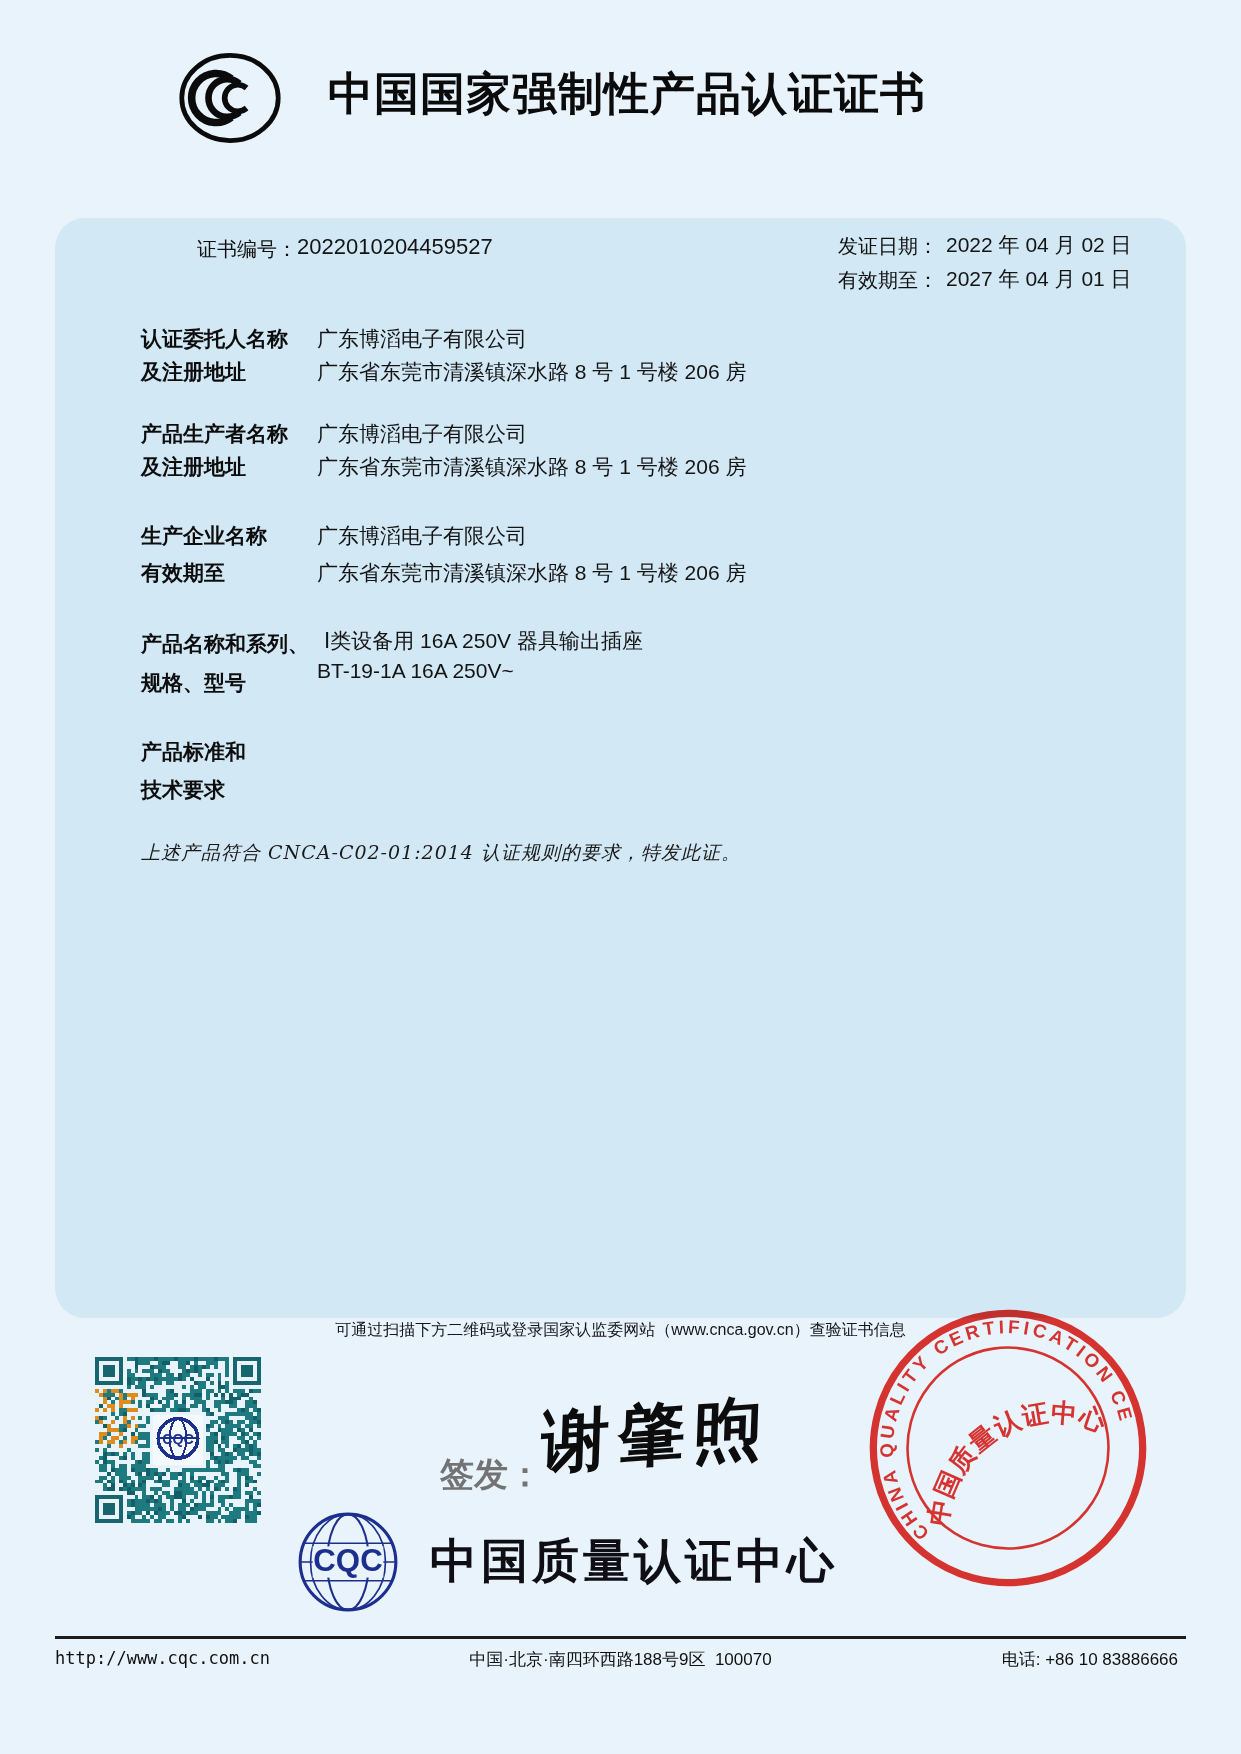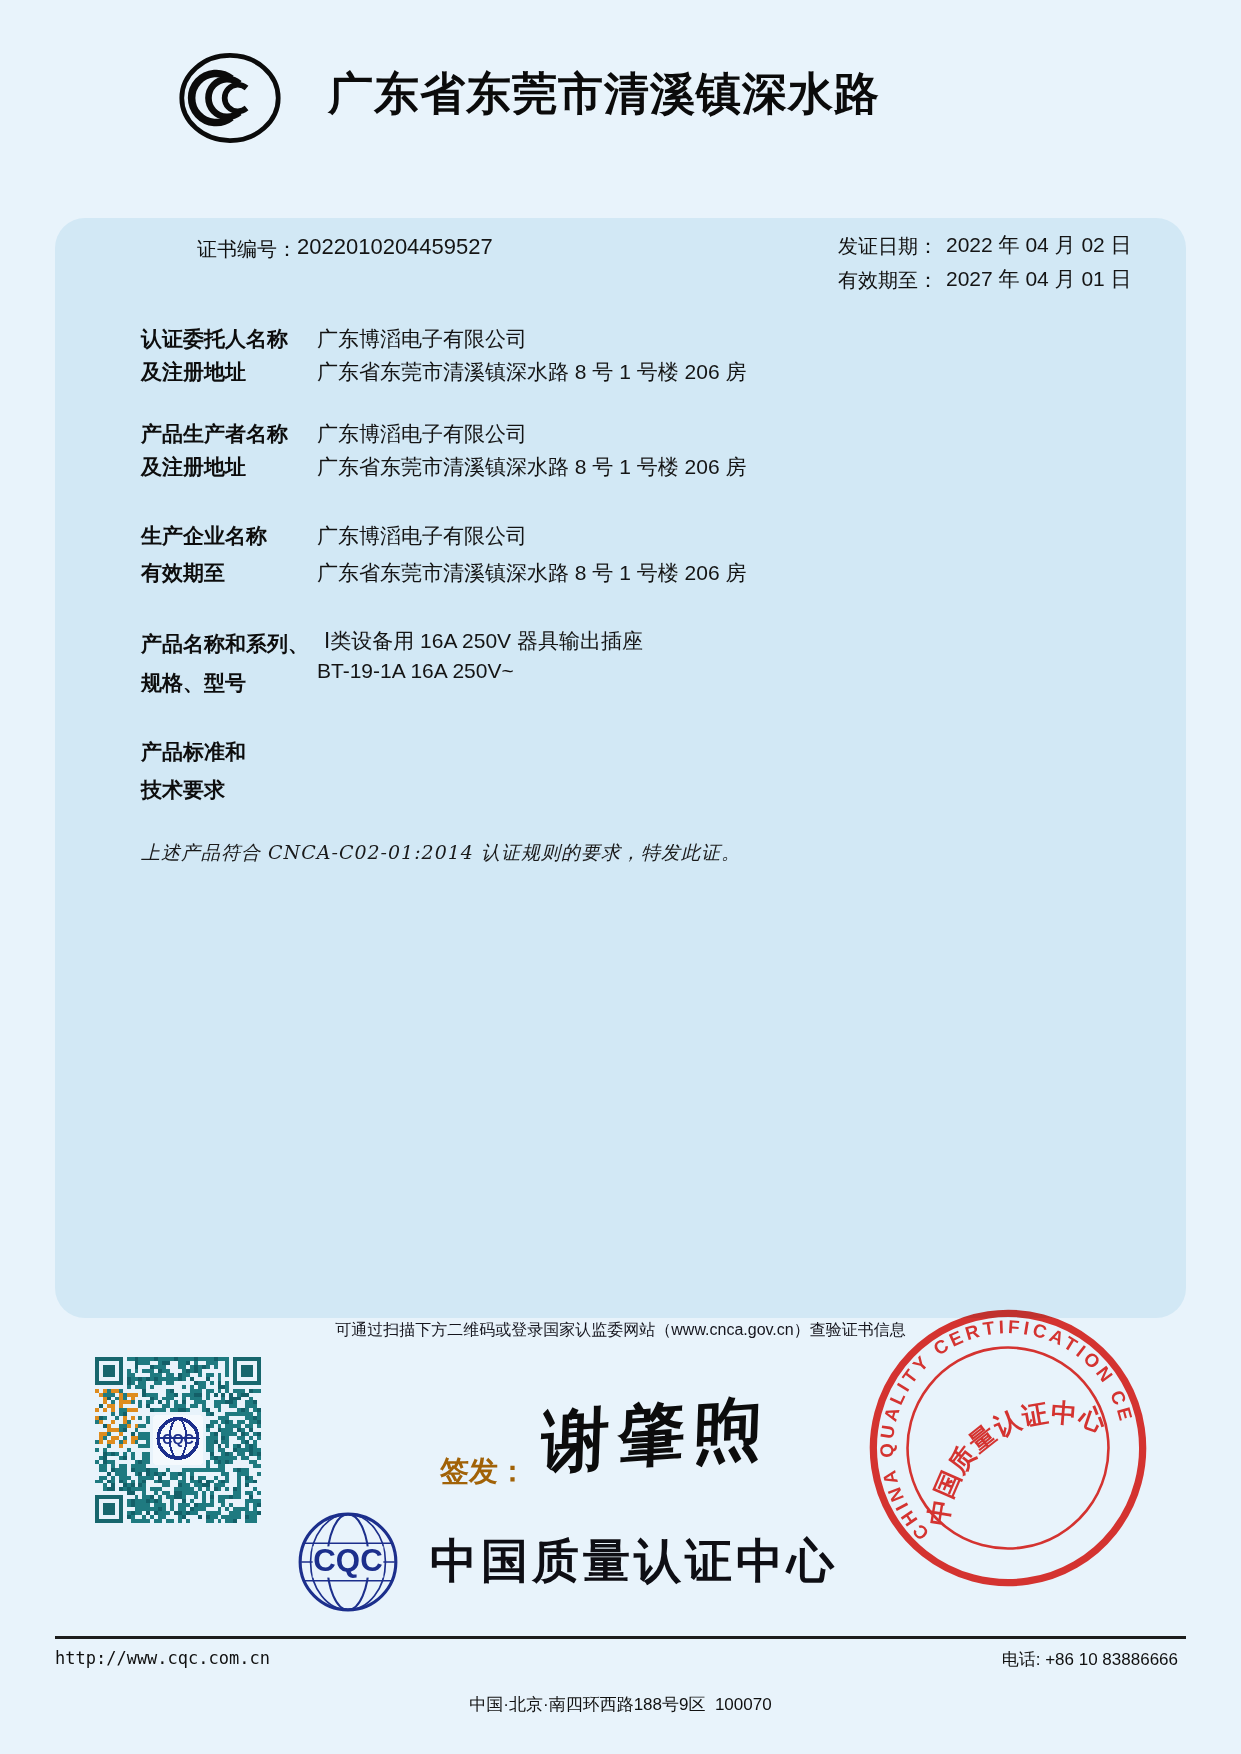--- a/index.html
+++ b/index.html
@@ -14,43 +14,43 @@
 
   .title{left:328px;top:64px;font-size:45px;font-weight:800;letter-spacing:1px;color:#0b0b0b;}
   .cert-box{
     left:55px;top:218px;width:1131px;height:1100px;background:#d2e8f5;border-radius:30px;
   }
   .lab-kai{font-weight:400;font-size:20px;color:#101010;}
   .val{font-size:21px;color:#141414;}
   .field-label{font-size:21px;font-weight:700;color:#0d0d0d;}
   .statement{font-size:19px;letter-spacing:1px;color:#1a1a1a;font-style:italic;}
   .verify{width:1241px;text-align:center;font-size:16px;color:#15151d;}
-  .sign-label{font-size:29px;font-weight:700;color:#a16207;}
+  .sign-label{font-size:34px;font-weight:700;color:#737373;}
   .signature{font-size:68px;font-weight:700;letter-spacing:8px;color:#0c0c0c;
     font-family:"DejaVu Serif","Liberation Serif",serif;
     transform:rotate(-4deg) skewX(-6deg);transform-origin:left bottom;}
   .cqc-name{font-size:47px;font-weight:600;letter-spacing:4px;color:#0e0e14;}
   .footer-rule{left:55px;top:1636px;width:1131px;height:3px;background:#1c1c1c;}
   .footer-txt{top:1648px;font-size:17px;color:#101010;}
-  .footer-center{white-space:pre;margin-top:45px;}
+  .footer-center{white-space:pre;}
   .stamp{mix-blend-mode:multiply;opacity:.92;}
 </style>
 </head>
 <body>
 
 <div class="page">
 
   <svg class="abs" style="left:178px;top:52px" width="104" height="92" viewBox="0 0 110 96">
     <ellipse cx="55" cy="48" rx="51" ry="45" fill="none" stroke="#0b0b0b" stroke-width="5"></ellipse>
     <path d="M 56.4 27.5 A 26 26 0 1 0 56.4 68.5" fill="none" stroke="#0b0b0b" stroke-width="8"></path>
     <path d="M 65.0 32.6 A 20 20 0 1 0 65.0 63.4" fill="none" stroke="#0b0b0b" stroke-width="7"></path>
     <path d="M 72.5 37.4 A 14 14 0 1 0 72.5 58.6" fill="none" stroke="#0b0b0b" stroke-width="6"></path>
   </svg>
 
-  <div class="abs title sans">广东省东莞市清溪镇深水路</div>
+  <div class="abs title sans">中国国家强制性产品认证证书</div>
 
   <div class="abs cert-box"></div>
 
   <div class="abs kai lab-kai" style="left:197px;top:236px">证书编号：</div>
   <div class="abs val" style="left:297px;top:234px;font-size:22px">2022010204459527</div>
 
   <div class="abs kai lab-kai" style="left:838px;top:233px">发证日期：</div>
   <div class="abs val" style="left:946px;top:231px">2022 年 04 月 02 日</div>
   <div class="abs kai lab-kai" style="left:838px;top:267px">有效期至：</div>
   <div class="abs val" style="left:946px;top:265px">2027 年 04 月 01 日</div>

